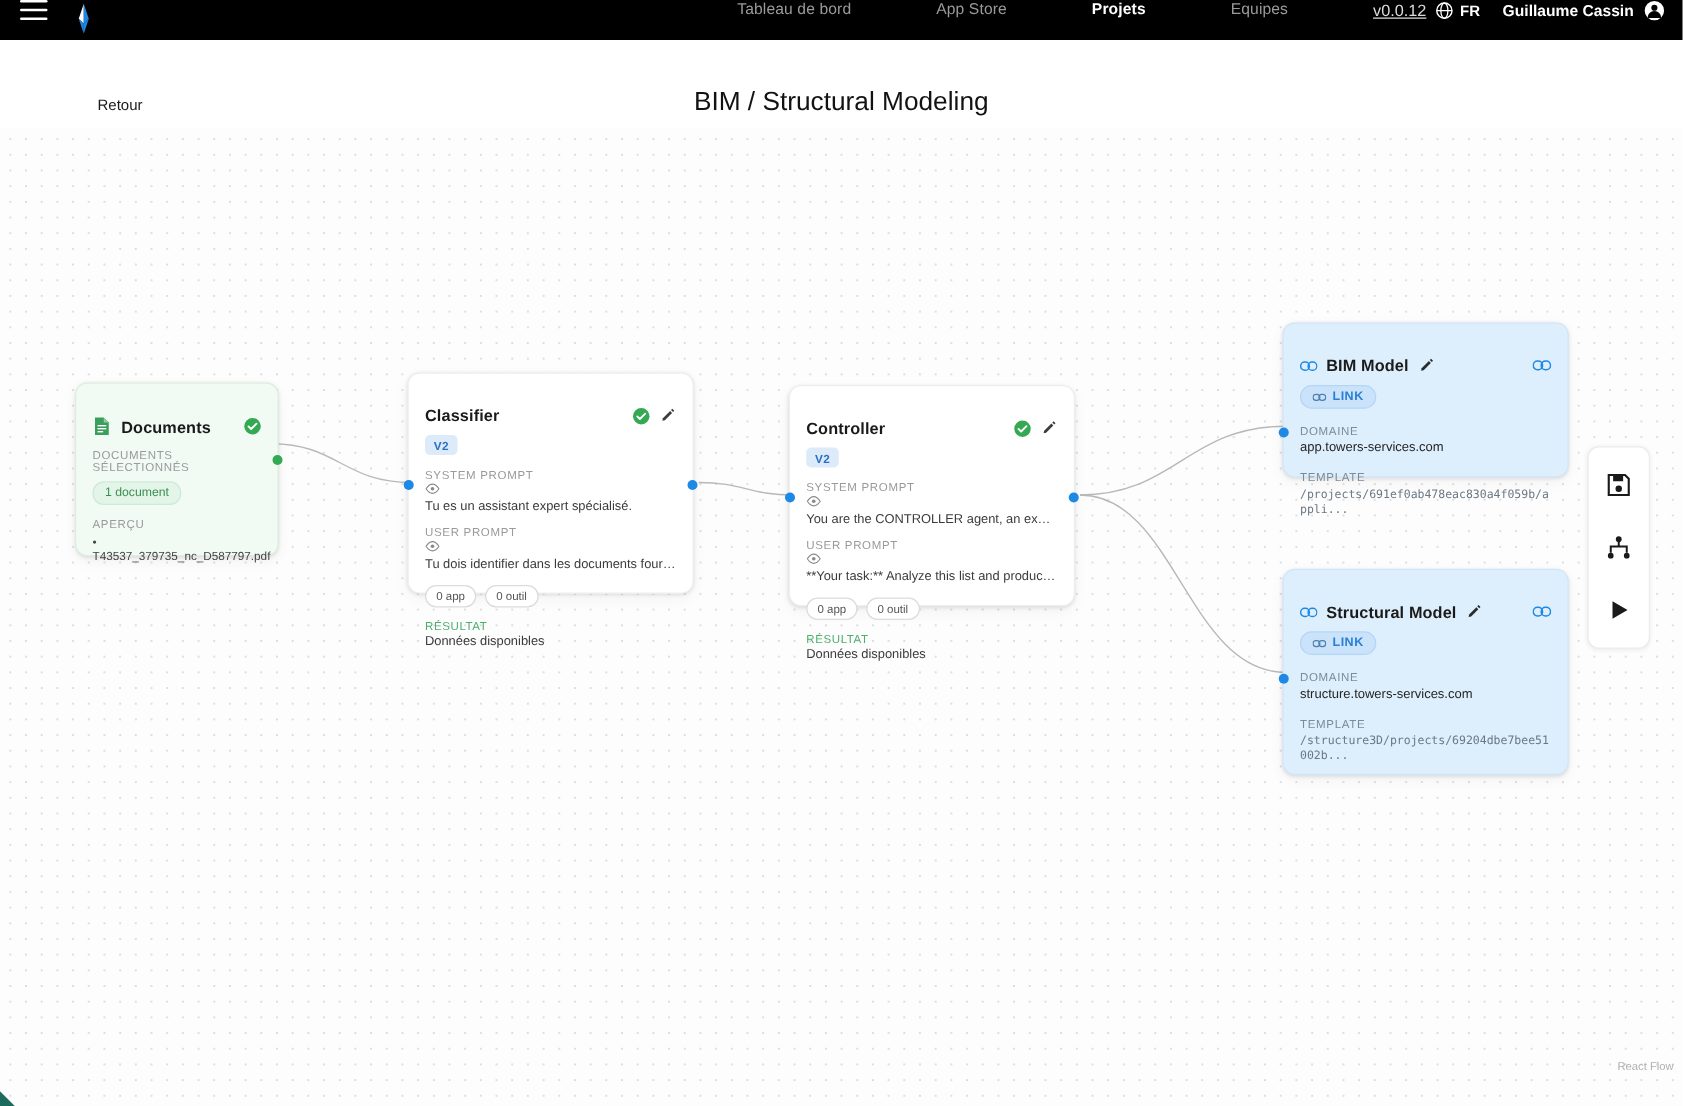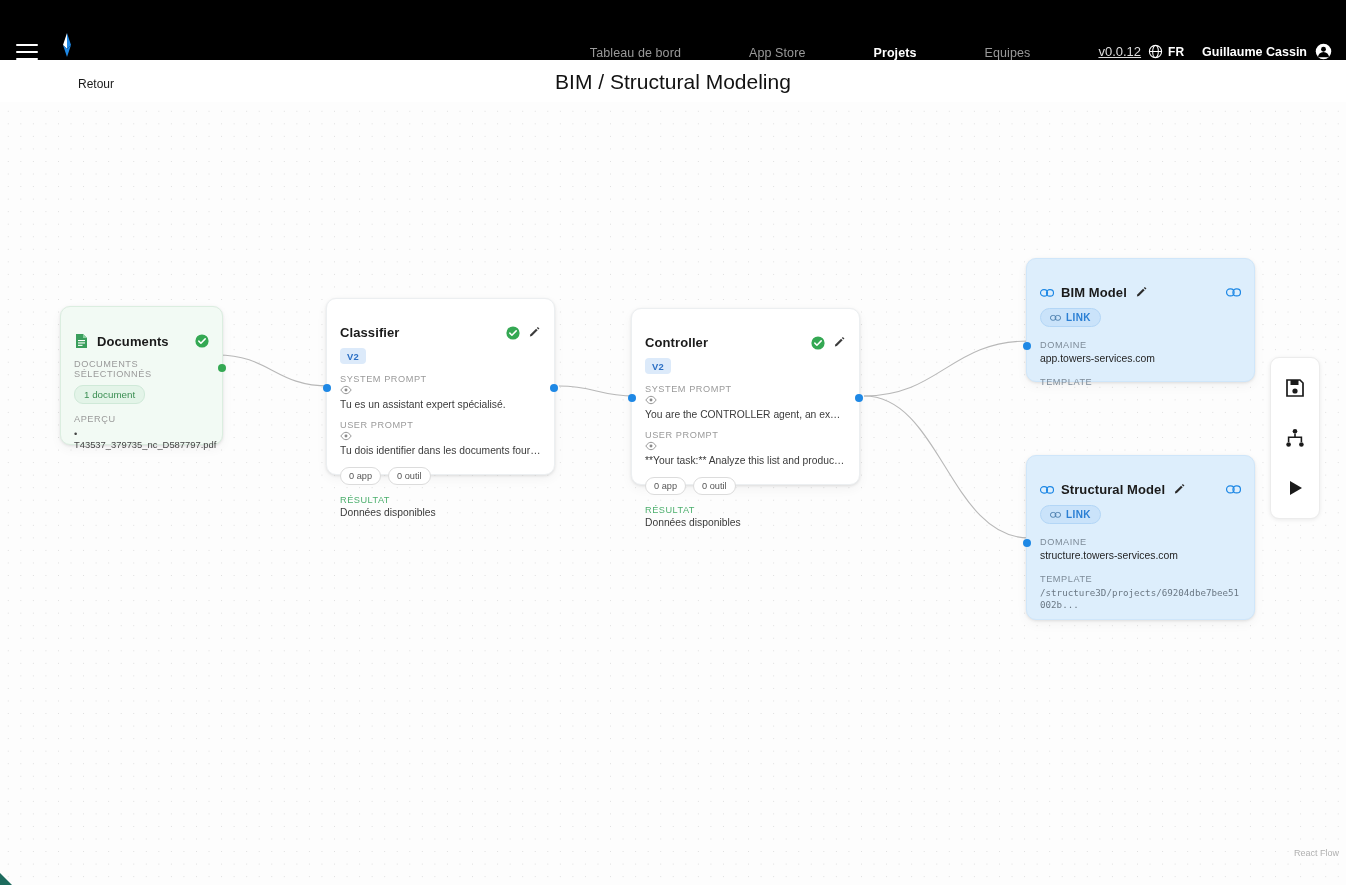--- a/index.html
+++ b/index.html
@@ -6,23 +6,23 @@
   html, body {
     width: 1346px; height: 885px;
     font-family: "Liberation Sans", sans-serif;
     background: #ffffff;
     overflow: hidden;
   }
 
   
   .topnav {
     position: absolute; left: 0; top: 0;
-    width: 1346px; height: 60px;
+    width: 1346px; height: 32px;
     background: #000000;
-    display: flex; align-items: flex-end;
+    display: flex; align-items: flex-start;
     z-index: 50;
   }
   .nav-hamburger {
     width: 22px; height: 16px;
     margin-left: 16px; margin-right: 14px;
     display: flex; flex-direction: column; justify-content: space-between;
     cursor: pointer;
   }
   .nav-hamburger span { display: block; height: 2px; width: 22px; background: #ffffff; border-radius: 1px; }
   .brand-logo { width: 30px; height: 30px; display:block; }
@@ -353,20 +353,21 @@
     <div class="chip-link">
       <svg viewBox="0 0 16 11">
         <rect x="0.6" y="1.8" width="8" height="7" rx="3.5" fill="none" stroke="#4c7fae" stroke-width="1.4"></rect>
         <rect x="7.4" y="1.8" width="8" height="7" rx="3.5" fill="none" stroke="#4c7fae" stroke-width="1.4"></rect>
       </svg>
       <span>LINK</span>
     </div>
     <div class="blue-label">DOMAINE</div>
     <div class="blue-value">app.towers-services.com</div>
     <div class="blue-label">TEMPLATE</div>
+    <div class="mono-value">/projects/691ef0ab478eac830a4f059b/appli...</div>
     <div class="handle blue" style="left:-4px; top:83px;"></div>
   </div>
 
   <div class="node node-struct">
     <div class="node-head">
       <svg class="link-icon-sm" viewBox="0 0 16 11">
         <rect x="0.6" y="1.6" width="8" height="7.5" rx="3.7" fill="none" stroke="#1e88e5" stroke-width="1.3"></rect>
         <rect x="7.4" y="1.6" width="8" height="7.5" rx="3.7" fill="none" stroke="#1e88e5" stroke-width="1.3"></rect>
       </svg>
       <div class="node-title">Structural Model</div>

